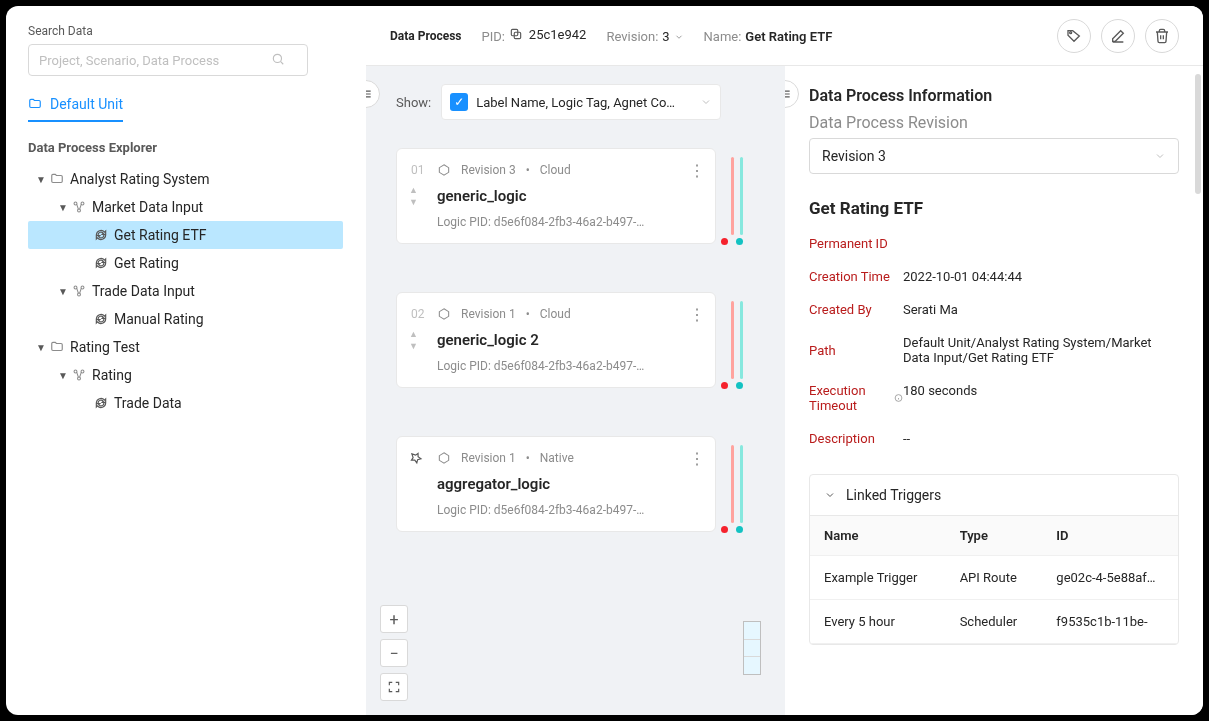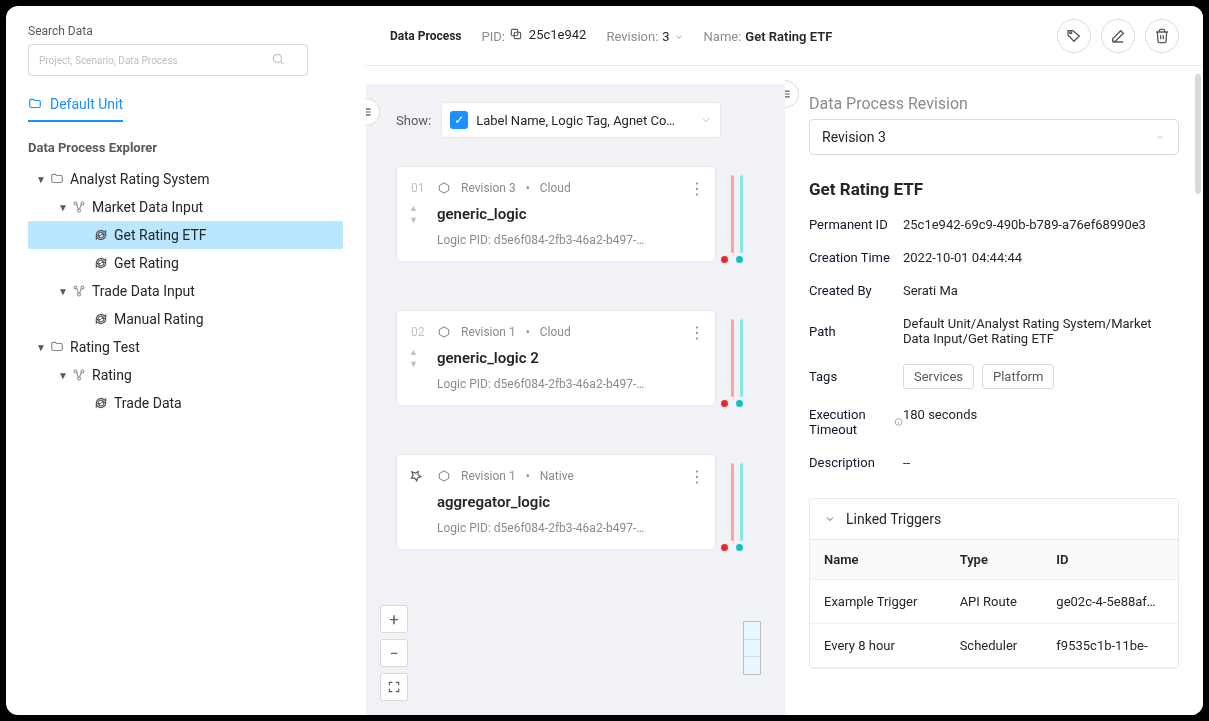--- a/index.html
+++ b/index.html
@@ -1,21 +1,21 @@
 <!DOCTYPE html>
 <html><head>
 <meta charset="utf-8">
 <style>
 * { box-sizing: border-box; margin: 0; padding: 0; font-family: -apple-system, BlinkMacSystemFont, "Segoe UI", Roboto, "Helvetica Neue", Arial, sans-serif; }
 body { background: #000; display: flex; justify-content: center; align-items: flex-start; padding: 6px; }
 .app { width: 1197px; height: 709px; background: #fff; border-radius: 12px; overflow: hidden; display: flex; position: relative; }
 .sidebar { width: 360px; border-right: 1px solid #fff; padding: 18px 22px; overflow: hidden; }
 .search-label { font-size: 12px; color: #595959; margin-bottom: 6px; }
 .search-box { position: relative; }
-.search-box input { width: 280px; height: 32px; border: 1px solid #d9d9d9; border-radius: 4px; padding: 0 30px 0 10px; font-size: 10px; color: #333; }
+.search-box input { width: 280px; height: 32px; border: 1px solid #d9d9d9; border-radius: 4px; padding: 0 30px 0 10px; font-size: 13px; color: #333; }
 .search-box input::placeholder { color: #bfbfbf; }
 .search-box .mag { position: absolute; right: 58px; top: 8px; color: #bfbfbf; }
 .unit-tab { margin-top: 20px; display: inline-flex; align-items: center; gap: 8px; color: #1890ff; font-size: 14px; padding-bottom: 8px; border-bottom: 2px solid #1890ff; }
 .section-title { margin-top: 18px; font-size: 13px; color: #595959; font-weight: bold; }
 .tree { margin-top: 10px; font-size: 14px; color: #262626; }
 .tree-row { display: flex; align-items: center; height: 28px; cursor: pointer; border-radius: 2px; padding-right: 8px; }
 .tree-row.selected { background: #bae7ff; }
 .caret { width: 14px; display: inline-flex; justify-content: center; color: #595959; font-size: 10px; }
 .ticon { width: 18px; display: inline-flex; justify-content: center; margin-right: 4px; color: #595959; }
 .indent0 { padding-left: 6px; }
@@ -24,21 +24,21 @@
 
 .topbar { position: absolute; left: 360px; right: 0; top: 0; height: 60px; border-bottom: 1px solid #e8e8e8; display: flex; align-items: center; padding: 0 24px; gap: 20px; background:#fff; z-index:2; }
 .tb-title { font-weight: 700; font-size: 12px; color: #262626; }
 .tb-label { font-size: 13px; color: #8c8c8c; }
 .tb-val { font-size: 13px; color: #262626; display:inline-flex; align-items:center; gap:6px;}
 .tb-rev { display: inline-flex; align-items: center; gap: 4px; cursor:pointer; }
 .tb-actions { margin-left: auto; display: flex; gap: 10px; }
 .circbtn { width: 34px; height: 34px; border: 1px solid #d9d9d9; border-radius: 50%; display: flex; align-items: center; justify-content: center; cursor: pointer; color:#595959; background:#fff; }
 
 .main { position: absolute; left: 360px; right: 0; top: 60px; bottom: 0; display: flex; }
-.canvas { flex: 1; background: #f0f2f5; position: relative; padding: 18px 18px 18px 30px; overflow:hidden;margin-top:18px; }
+.canvas { flex: 1; background: #f0f2f5; position: relative; padding: 18px 18px 18px 30px; overflow:hidden; }
 .handle-circ { position:absolute; width:28px; height:28px; border:1px solid #d9d9d9; border-radius:50%; background:#fff; display:flex; align-items:center; justify-content:center; color:#595959; cursor:pointer; }
 .show-row { display:flex; align-items:center; gap:10px; margin-bottom:28px; }
 .show-row .lbl { font-size:13px; color:#595959; }
 .show-select { flex:0 0 280px; height:36px; background:#fff; border:1px solid #e8e8e8; border-radius:4px; display:flex; align-items:center; padding:0 8px; gap:8px; }
 .chk { width:18px; height:18px; background:#1890ff; border-radius:3px; display:flex; align-items:center; justify-content:center; color:#fff; font-size:12px; }
 .show-select .txt { font-size:13px; color:#262626; white-space:nowrap; overflow:hidden; text-overflow:ellipsis; flex:1; }
 
 .card { width: 320px; background:#fff; border:1px solid #e8e8e8; border-radius:6px; padding:14px 14px 14px 14px; position:relative; margin-bottom:48px; }
 .card-row1 { display:flex; align-items:center; gap:10px; font-size:12px; color:#8c8c8c; }
 .card-row1 .idx { color:#bfbfbf; font-size:12px; width:16px; }
@@ -62,21 +62,21 @@
 .minimap div { flex:1; border-bottom:1px solid #d9d9d9; background:#e6f7ff; }
 .minimap div:last-child { border-bottom:none; }
 
 .info { width: 418px; background:#fff; padding:20px 24px; overflow-y:auto; position:relative; }
 .info h2 { font-size:16px; font-weight:600; color:#262626; }
 .info .subl { font-size:16px; color:#8c8c8c; margin-top:8px; }
 .rev-select { margin-top:6px; height:36px; border:1px solid #d9d9d9; border-radius:4px; display:flex; align-items:center; padding:0 12px; justify-content:space-between; cursor:pointer; }
 .rev-select span { font-size:14px; color:#262626; }
 .info h3 { font-size:17px; font-weight:700; margin-top:24px; color:#262626; }
 .kv { display:flex; margin-top:18px; font-size:13px; }
-.kv .k { width:94px; color:#0f172a; display:flex; align-items:center; gap:4px;}
+.kv .k { width:94px; color:#b91c1c; display:flex; align-items:center; gap:4px;}
 .kv .v { flex:1; color:#262626; }
 .tags { display:flex; gap:8px; }
 .tag { border:1px solid #d9d9d9; border-radius:3px; padding:4px 10px; font-size:13px; color:#595959; background:#fff; }
 .collapse { margin-top:28px; border:1px solid #e8e8e8; border-radius:4px; }
 .collapse-h { padding:12px 14px; display:flex; align-items:center; gap:10px; font-size:14px; color:#262626; cursor:pointer; border-bottom:1px solid #e8e8e8; }
 .tbl { width:100%; border-collapse:collapse; font-size:13px; }
 .tbl th { text-align:left; padding:12px 14px; background:#fafafa; font-weight:600; color:#262626; border-bottom:1px solid #f0f0f0; }
 .tbl td { padding:14px 14px; color:#262626; border-bottom:1px solid #f0f0f0; white-space:nowrap; overflow:hidden; text-overflow:ellipsis; max-width:120px; }
 .scrollbar { position:absolute; right:2px; top:8px; width:6px; height:120px; background:#d9d9d9; border-radius:3px; }
 
@@ -383,51 +383,44 @@
 
     <div class="info">
       <div class="handle-circ" style="left:-14px; top:14px;">
         <svg width="14" height="14" viewBox="0 0 24 24" fill="none" stroke="currentColor" stroke-width="2">
             <line x1="4" y1="7" x2="20" y2="7"></line>
             <line x1="4" y1="12" x2="20" y2="12"></line>
             <line x1="4" y1="17" x2="20" y2="17"></line>
           </svg>
       </div>
       <div class="scrollbar"></div>
+      <h2>Data Process Information</h2>
       <div class="subl">Data Process Revision</div>
       <div class="rev-select">
         <span>Revision 3</span>
         <svg width="12" height="12" viewBox="0 0 24 24" fill="none" stroke="#bfbfbf" stroke-width="2">
             <polyline points="6 9 12 15 18 9"></polyline>
           </svg>
       </div>
       <h3>Get Rating ETF</h3>
 
       <div class="kv">
         <div class="k">Permanent ID</div>
-        <div class="v">25c1e942-69c9-490b-b789-a76ef68990e3</div>
       </div>
       <div class="kv">
         <div class="k">Creation Time</div>
         <div class="v">2022-10-01 04:44:44</div>
       </div>
       <div class="kv">
         <div class="k">Created By</div>
         <div class="v">Serati Ma</div>
       </div>
       <div class="kv">
         <div class="k">Path</div>
         <div class="v">Default Unit/Analyst Rating System/Market Data Input/Get Rating ETF</div>
-      </div>
-      <div class="kv">
-        <div class="k">Tags</div>
-        <div class="v tags">
-          <span class="tag">Services</span>
-          <span class="tag">Platform</span>
-        </div>
       </div>
       <div class="kv">
         <div class="k">
           <span>Execution Timeout</span>
           <svg width="12" height="12" viewBox="0 0 24 24" fill="none" stroke="#8c8c8c" stroke-width="2">
               <circle cx="12" cy="12" r="9"></circle>
               <line x1="12" y1="8" x2="12" y2="8"></line>
               <line x1="12" y1="12" x2="12" y2="16"></line>
             </svg>
         </div>
@@ -453,21 +446,21 @@
             <th>ID</th>
           </tr>
             </thead>
           <tbody id="trigrows">
               <tr>
                 <td>Example Trigger</td>
                 <td>API Route</td>
                 <td>ge02c-4-5e88af…</td>
               </tr>
               <tr>
-                <td>Every 8 hour</td>
+                <td>Every 5 hour</td>
                 <td>Scheduler</td>
                 <td>f9535c1b-11be-</td>
               </tr>
             </tbody>
         </table>
       </div>
     </div>
   </div>
 
 </div>

